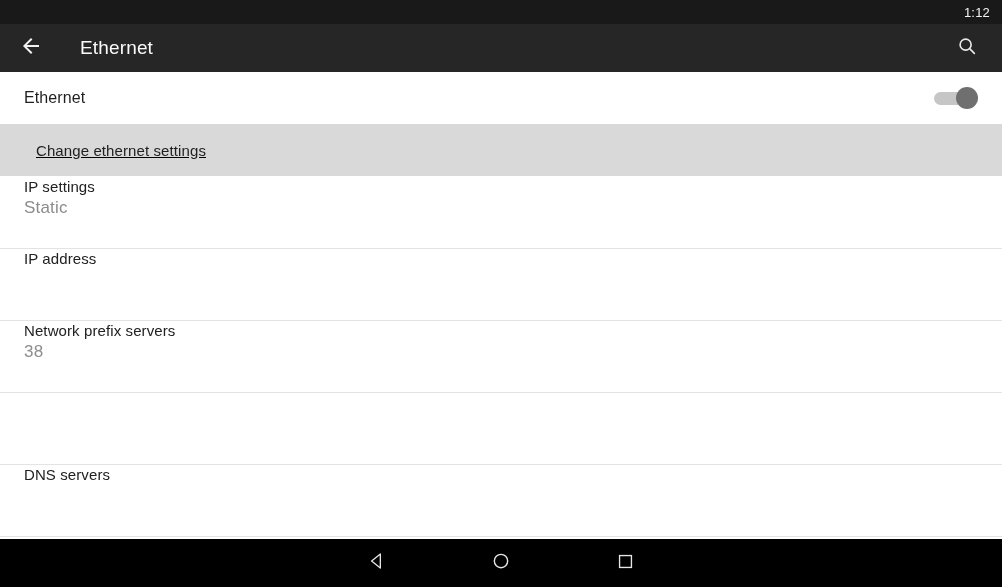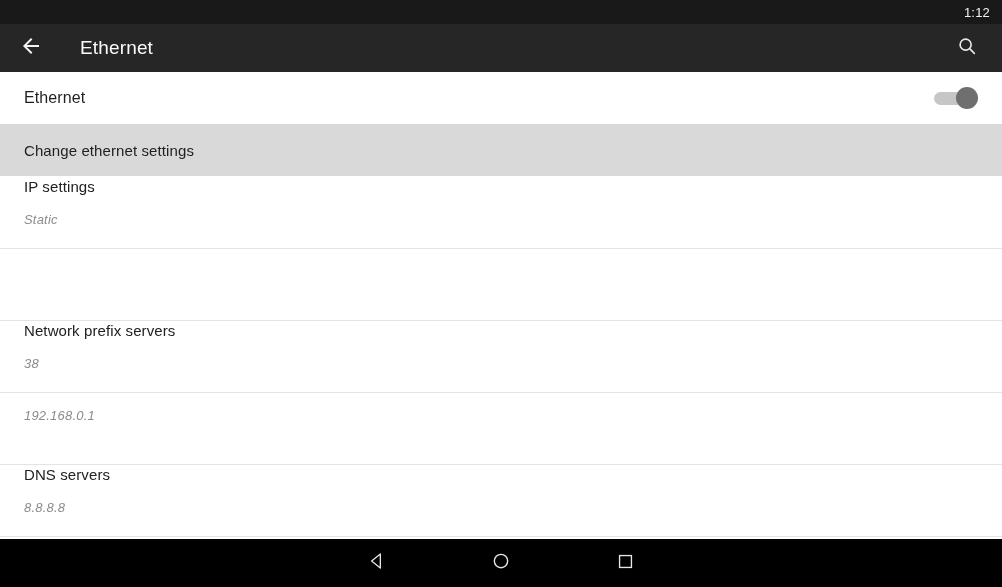--- a/index.html
+++ b/index.html
@@ -125,23 +125,24 @@
     height: 22px;
     border-radius: 50%;
     background: #6f6f6f;
   }
 
   .section-header {
     height: 52px;
     background: #d9d9d9;
     display: flex;
     align-items: center;
-    padding: 0 24px;
+    padding: 0 36px;
     box-sizing: border-box;
     cursor: pointer;
+    text-decoration: underline;
   }
   .section-header-label {
     font-size: 15px;
     color: #1f1f1f;
     letter-spacing: 0.1px;
   }
 
   .pref-row {
     height: 72px;
     background: #ffffff;
@@ -154,26 +155,25 @@
     cursor: pointer;
   }
   .pref-row.first { border-top: 1px solid transparent; }
   .pref-title {
     font-size: 15px;
     color: #212121;
     letter-spacing: 0.1px;
     line-height: 20px;
   }
   .pref-summary {
-    font-size: 13px;
+    font-size: 17px;
     color: #8c8c8c;
     letter-spacing: 0.2px;
     line-height: 18px;
-    margin-top: 14px;
-    font-style: italic;
+    margin-top: 2px;
   }
   .list-bottom-divider {
     border-top: 1px solid #e3e3e3;
   }
 
   
   .nav-bar {
     height: 48px;
     background: #000000;
     display: flex;
@@ -233,34 +233,33 @@
     <div class="section-header">
       <span class="section-header-label">Change ethernet settings</span>
     </div>
 
     <div class="pref-row first">
       <span class="pref-title">IP settings</span>
       <span class="pref-summary">Static</span>
     </div>
 
     <div class="pref-row">
+      <span class="pref-title">IP address</span>
     </div>
 
     <div class="pref-row">
       <span class="pref-title">Network prefix servers</span>
       <span class="pref-summary">38</span>
     </div>
 
     <div class="pref-row">
-      <span class="pref-summary">192.168.0.1</span>
     </div>
 
     <div class="pref-row">
       <span class="pref-title">DNS servers</span>
-      <span class="pref-summary">8.8.8.8</span>
     </div>
 
     <div class="list-bottom-divider"></div>
 
   </div>
 
   <div class="nav-bar">
     <div class="nav-btn">
       <span>
         <svg width="20" height="20" viewBox="0 0 24 24" aria-hidden="true">

